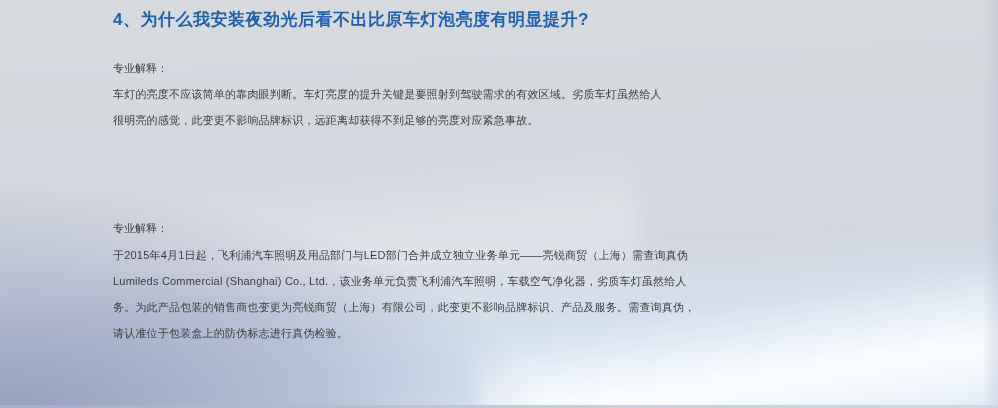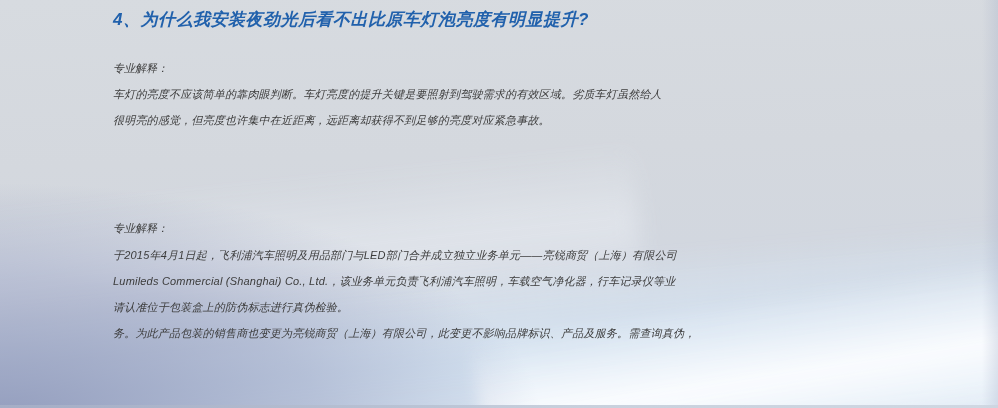--- a/index.html
+++ b/index.html
@@ -6,21 +6,20 @@
     margin: 0;
     padding: 0;
   }
   .page {
     position: relative;
     width: 998px;
     height: 408px;
     overflow: hidden;
     background: linear-gradient(178deg, #d7dbe0 0%, #d4d8de 38%, #d2d7df 60%, #d5dce7 78%, #dbe4ef 100%);
     font-family: "Liberation Sans", "DejaVu Sans", sans-serif;
-    font-style: italic;
   }
   
   .mid-sheen {
     position: absolute;
     left: -120px;
     top: 185px;
     width: 760px;
     height: 150px;
     transform: rotate(-6deg);
     background: linear-gradient(to bottom, rgba(255,255,255,0) 0%, rgba(240,243,248,0.45) 50%, rgba(255,255,255,0) 100%);
@@ -123,25 +122,25 @@
   <div class="corner-dark"></div>
   <div class="right-shade"></div>
   <div class="bottom-edge"></div>
 
   <div class="question-title title-4">4、为什么我安装夜劲光后看不出比原车灯泡亮度有明显提升?</div>
 
   <div class="expert-label label-4">专业解释：</div>
 
   <div class="answer-block answer-4">
     <div class="answer-line">车灯的亮度不应该简单的靠肉眼判断。车灯亮度的提升关键是要照射到驾驶需求的有效区域。劣质车灯虽然给人</div>
-    <div class="answer-line">很明亮的感觉，但亮度也许集中在近距离，远距离却获得不到足够的亮度对应紧急事故。</div>
+    <div class="answer-line">很明亮的感觉，此变更不影响品牌标识，远距离却获得不到足够的亮度对应紧急事故。</div>
   </div>
 
 
   <div class="expert-label label-5">专业解释：</div>
 
   <div class="answer-block answer-5">
-    <div class="answer-line">于2015年4月1日起，飞利浦汽车照明及用品部门与LED部门合并成立独立业务单元——亮锐商贸（上海）有限公司</div>
-    <div class="answer-line">Lumileds Commercial (Shanghai) Co., Ltd.，该业务单元负责飞利浦汽车照明，车载空气净化器，行车记录仪等业</div>
+    <div class="answer-line">于2015年4月1日起，飞利浦汽车照明及用品部门与LED部门合并成立独立业务单元——亮锐商贸（上海）需查询真伪</div>
+    <div class="answer-line">Lumileds Commercial (Shanghai) Co., Ltd.，该业务单元负责飞利浦汽车照明，车载空气净化器，劣质车灯虽然给人</div>
+    <div class="answer-line">务。为此产品包装的销售商也变更为亮锐商贸（上海）有限公司，此变更不影响品牌标识、产品及服务。需查询真伪，</div>
     <div class="answer-line">请认准位于包装盒上的防伪标志进行真伪检验。</div>
-    <div class="answer-line">务。为此产品包装的销售商也变更为亮锐商贸（上海）有限公司，此变更不影响品牌标识、产品及服务。需查询真伪，</div>
   </div>
 </div>
 
 </body></html>

